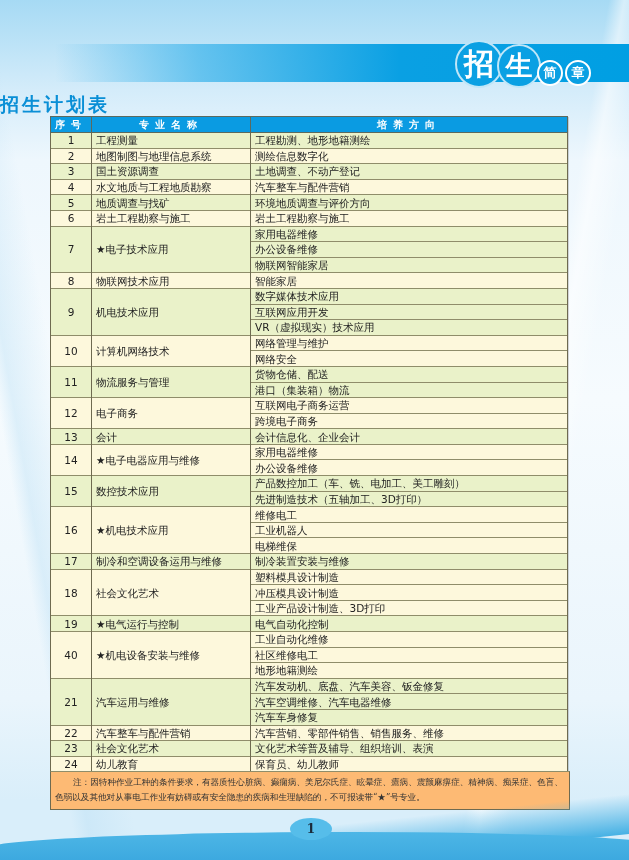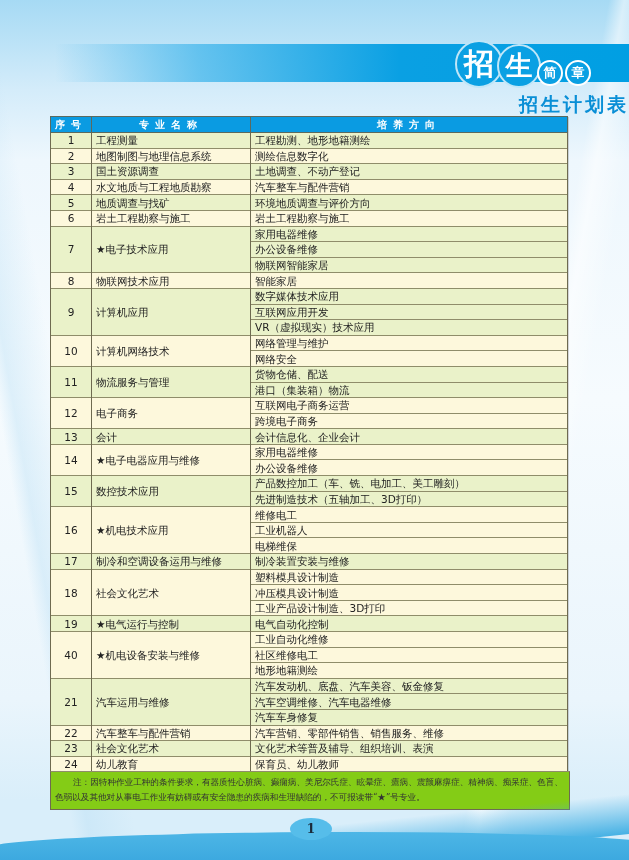--- a/index.html
+++ b/index.html
@@ -27,21 +27,21 @@
     display:flex; align-items:center; justify-content:center; margin-right:-6px;
     font-family:"DejaVu Sans", sans-serif;
   }
   .brand .big.b2 { width:40px; height:40px; font-size:27px; margin-top:-4px; }
   .brand .small {
     width:22px; height:22px; border-radius:50%; background:#0aa0e3;
     border:2px solid #ffffff; color:#fff; font-size:13px; font-weight:bold;
     display:flex; align-items:center; justify-content:center; margin-left:2px; margin-bottom:2px;
   }
   .page-title {
-    position:absolute; left:0; width:629px; top:92px; text-align:right;
+    position:absolute; left:0; width:629px; top:92px; text-align:left;
     color:#0a8fd6; font-size:19px; font-weight:bold; letter-spacing:3px;
   }
   table.plan {
     position:absolute; left:50px; top:116px; width:518px;
     border-collapse:collapse; font-size:10.5px; color:#222;
     box-shadow: 1px 1px 0 rgba(0,0,0,0.15);
   }
   table.plan th {
     background:#0a9be2; color:#fff; font-weight:bold; height:15px; padding:0;
     font-size:10px; letter-spacing:6px; border:1px solid #5b6a5e;
@@ -49,21 +49,21 @@
   table.plan td {
     height:14.6px; padding:0 0 0 4px; border-left:1px solid #6e6a50; border-right:1px solid #6e6a50;
     border-top:1px solid #8f8d6a; white-space:nowrap; line-height:14px;
   }
   table.plan td.no { text-align:center; padding:0; width:40px; }
   table.plan td.name { width:154px;margin-left:16px; }
   tr.g td { background:#eaf2c9; }
   tr.y td { background:#fdf8dc; }
   .note {
     position:absolute; left:50px; top:771px; width:510px; height:34px;
-    background:#84cc16; border:1px solid #6e6a50; border-top:1px solid #8f8d6a;
+    background:#fdba74; border:1px solid #6e6a50; border-top:1px solid #8f8d6a;
     padding:3px 4px 0 4px; font-family:"DejaVu Serif", serif;
     font-size:8.6px; line-height:15px; color:#333; text-indent:18px;
   }
   .footer-wave {
     position:absolute; left:-20px; top:832px; width:680px; height:60px;
     background: linear-gradient(180deg, #4db6e6, #2a9ad8);
     border-radius: 55% 45% 0 0 / 18px 14px 0 0;
   }
   .footer-wave2 {
     position:absolute; left:330px; top:808px; width:330px; height:40px;
@@ -141,21 +141,21 @@
       <tr class="g">
         <td class="dir">物联网智能家居</td>
       </tr>
       <tr class="y">
         <td class="no" rowspan="1">8</td>
         <td class="name" rowspan="1">物联网技术应用</td>
         <td class="dir">智能家居</td>
       </tr>
       <tr class="g">
         <td class="no" rowspan="3">9</td>
-        <td class="name" rowspan="3">计算机应用</td>
+        <td class="name" rowspan="3">机电技术应用</td>
         <td class="dir">数字媒体技术应用</td>
       </tr>
       <tr class="g">
         <td class="dir">互联网应用开发</td>
       </tr>
       <tr class="g">
         <td class="dir">VR（虚拟现实）技术应用</td>
       </tr>
       <tr class="y">
         <td class="no" rowspan="2">10</td>

